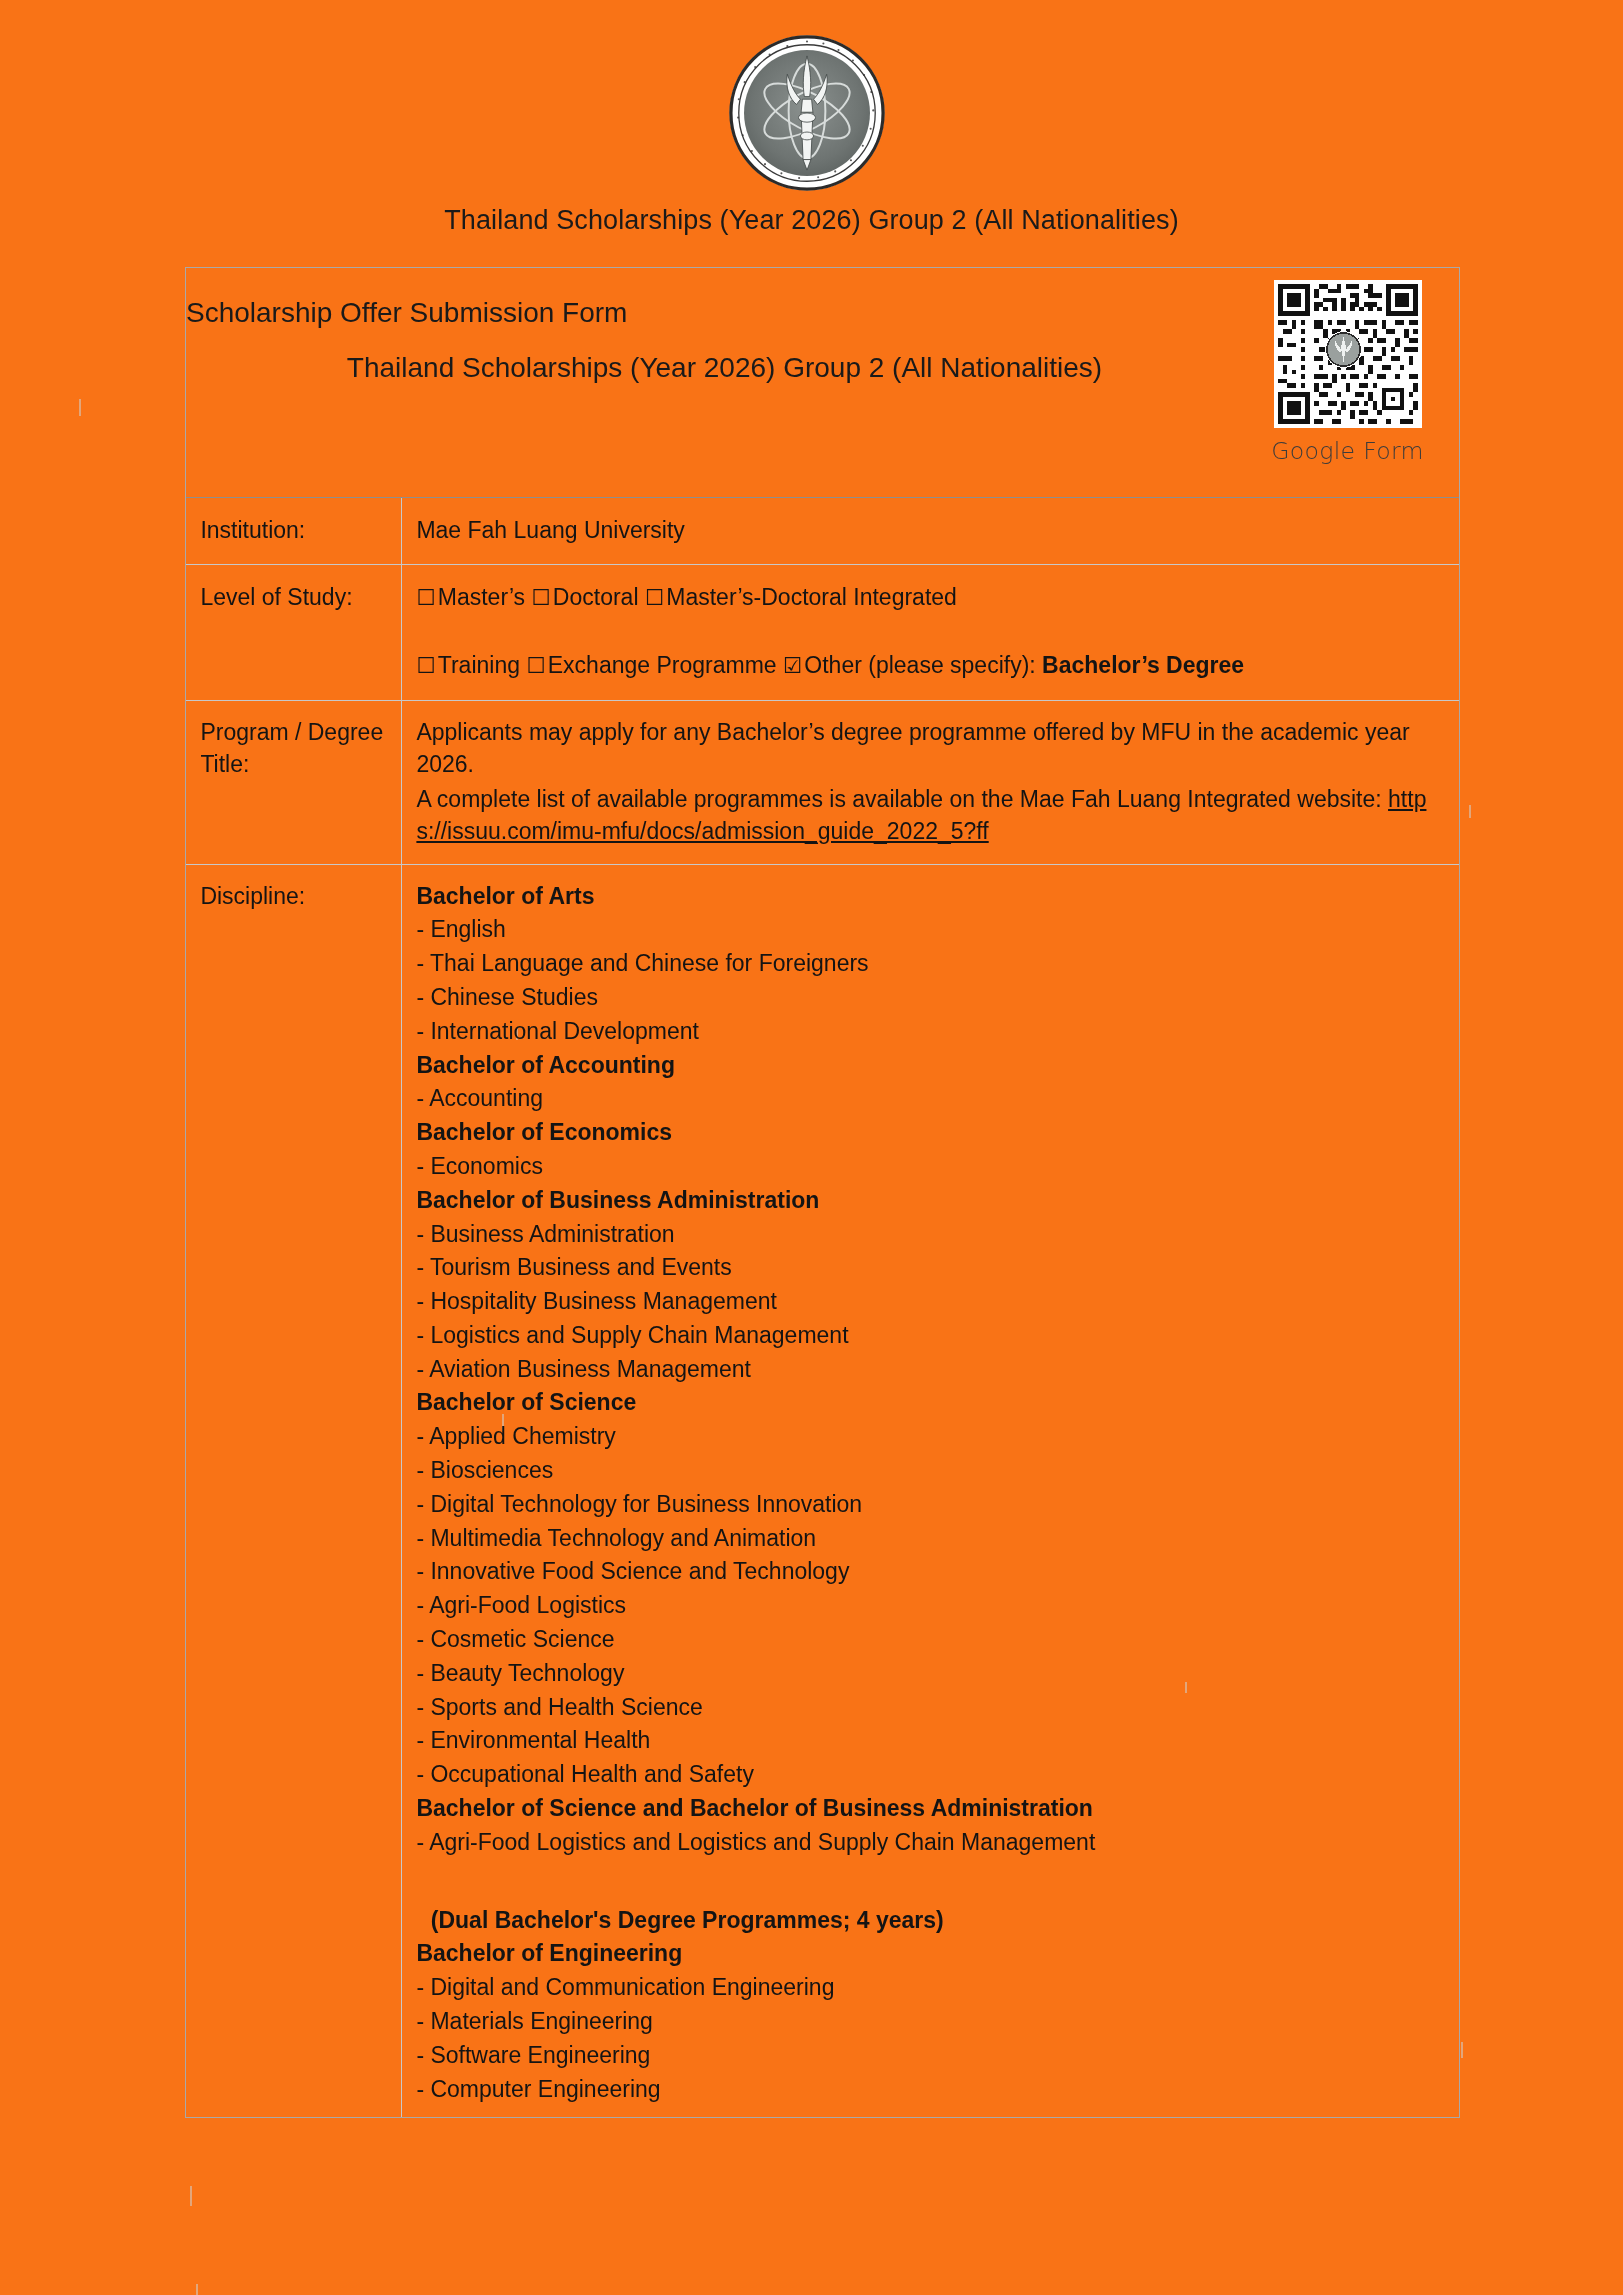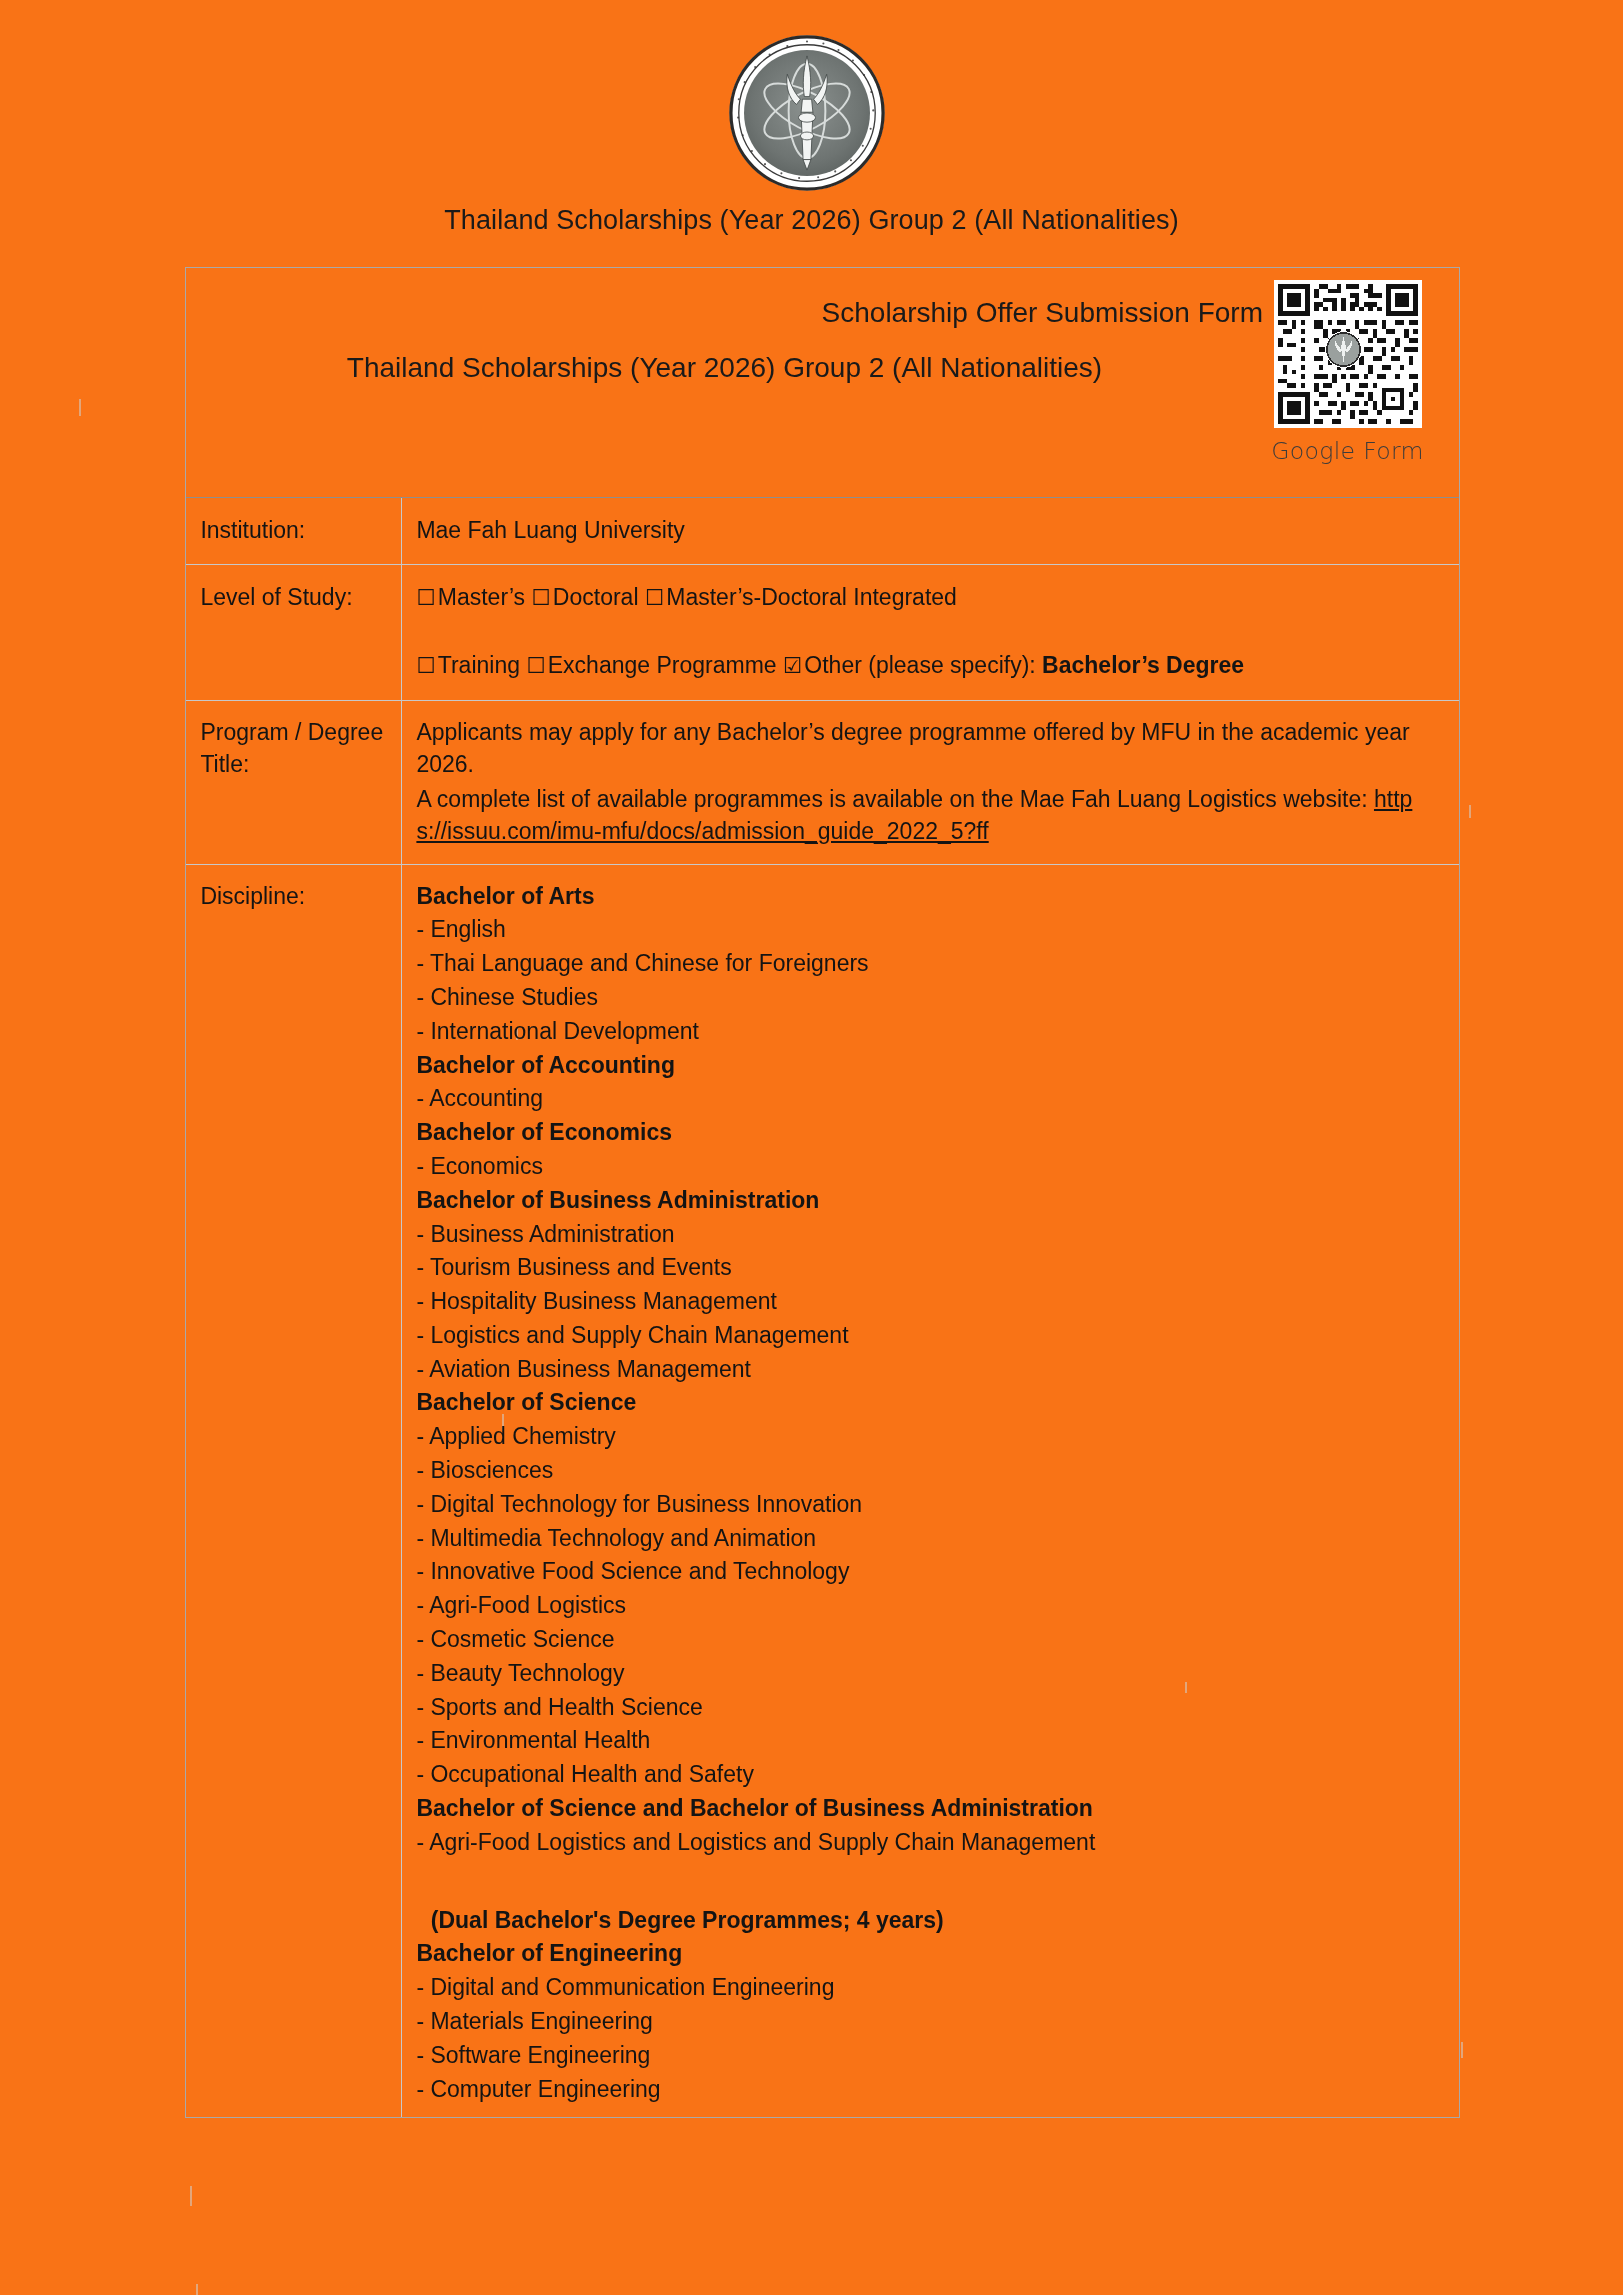--- a/index.html
+++ b/index.html
@@ -63,21 +63,21 @@
   .hdr-cell {
     position: relative;
     height: 230px;
     box-sizing: border-box;
     border-bottom: 1.3px solid #8e8e8e;
   }
   .hdr-line1 {
     position: absolute;
     left: 0; right: 0;
     top: 29px;
-    text-align: right;
+    text-align: left;
     font-size: 28px;
     color: #1a1a1a;
   }
   .hdr-line2 {
     position: absolute;
     left: 0; right: 0;
     top: 84px;
     text-align: center;
     font-size: 28px;
     color: #1a1a1a;
@@ -433,21 +433,21 @@
           <span class="cbx">☑</span><span>Other (please specify):</span>
           <span class="bold">Bachelor’s Degree</span>
         </div>
       </div>
     </div>
 
     <div class="row row-program">
       <div class="cell-label">Program / Degree Title:</div>
       <div class="cell-value tight">
         <p class="prog-p">Applicants may apply for any Bachelor’s degree programme offered by MFU in the academic year 2026.</p>
-        <p class="prog-p"><span>A complete list of available programmes is available on the Mae Fah Luang Logistics website: </span><span class="link">https://issuu.com/imu-mfu/docs/admission_guide_2022_5?ff</span></p>
+        <p class="prog-p"><span>A complete list of available programmes is available on the Mae Fah Luang Integrated website: </span><span class="link">https://issuu.com/imu-mfu/docs/admission_guide_2022_5?ff</span></p>
       </div>
     </div>
 
     <div class="row row-discipline last">
       <div class="cell-label">Discipline:</div>
       <div class="cell-value">
         <ul class="disc-list">
             <li class="head">Bachelor of Arts</li>
             <li class="sub">- English</li>
             <li class="sub">- Thai Language and Chinese for Foreigners</li>

